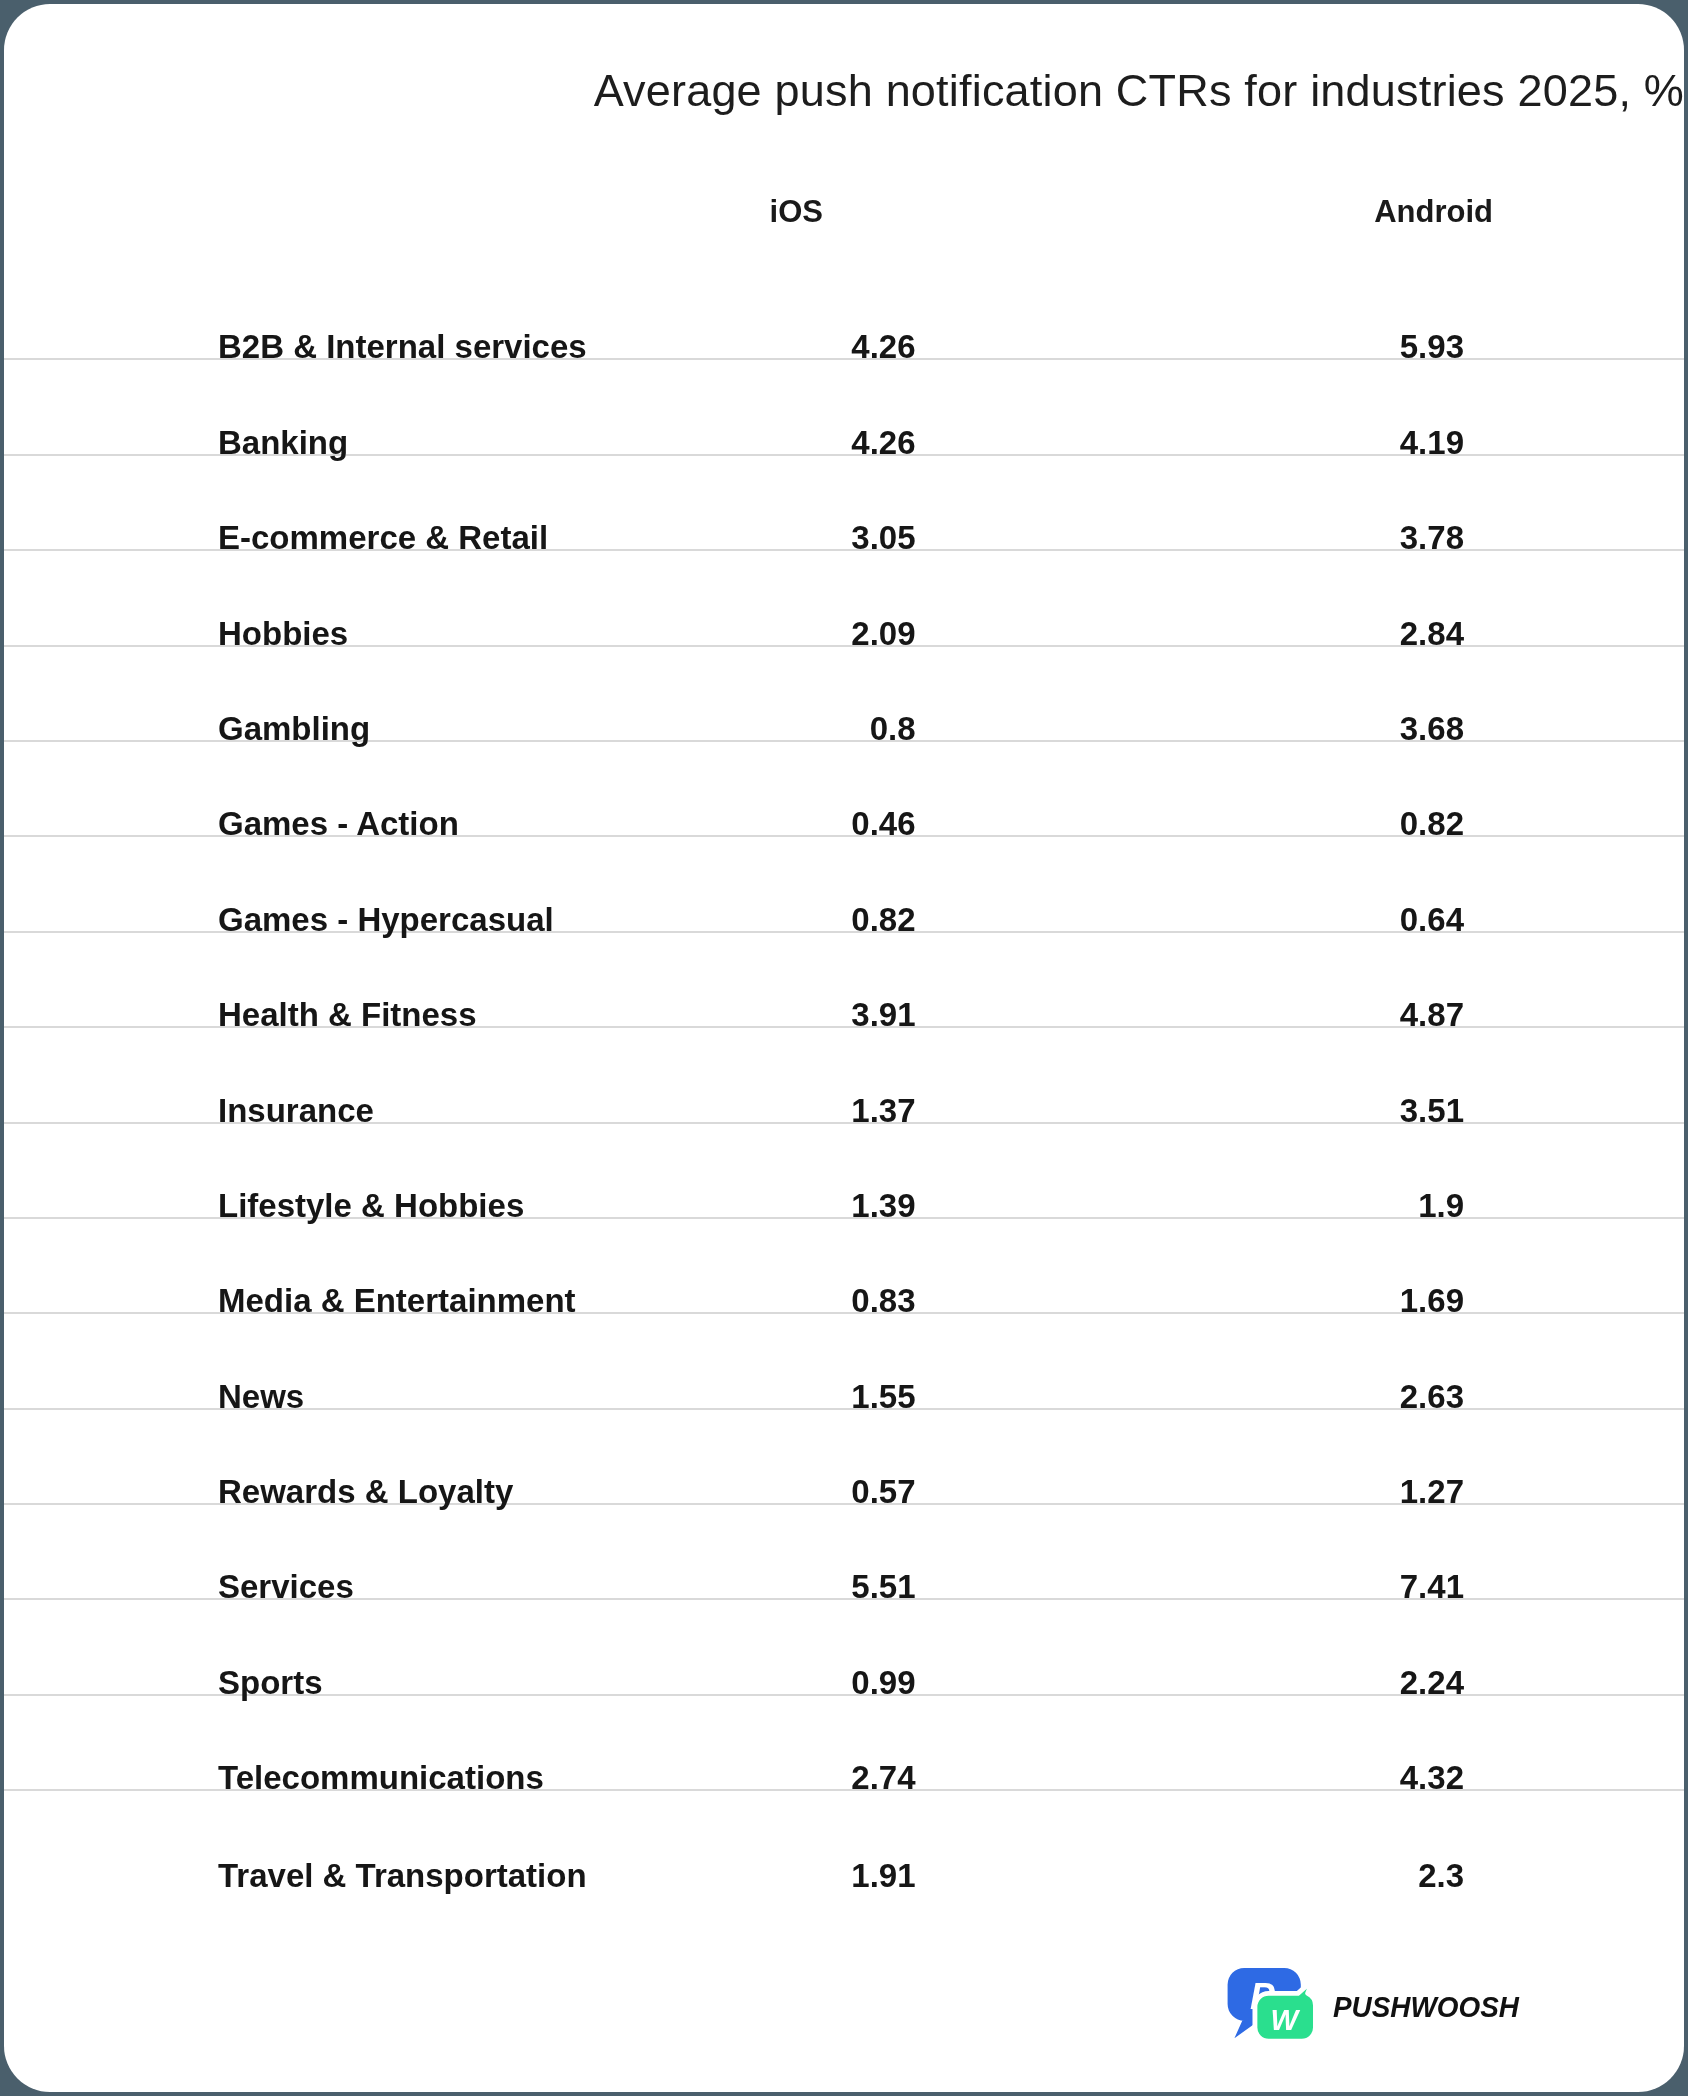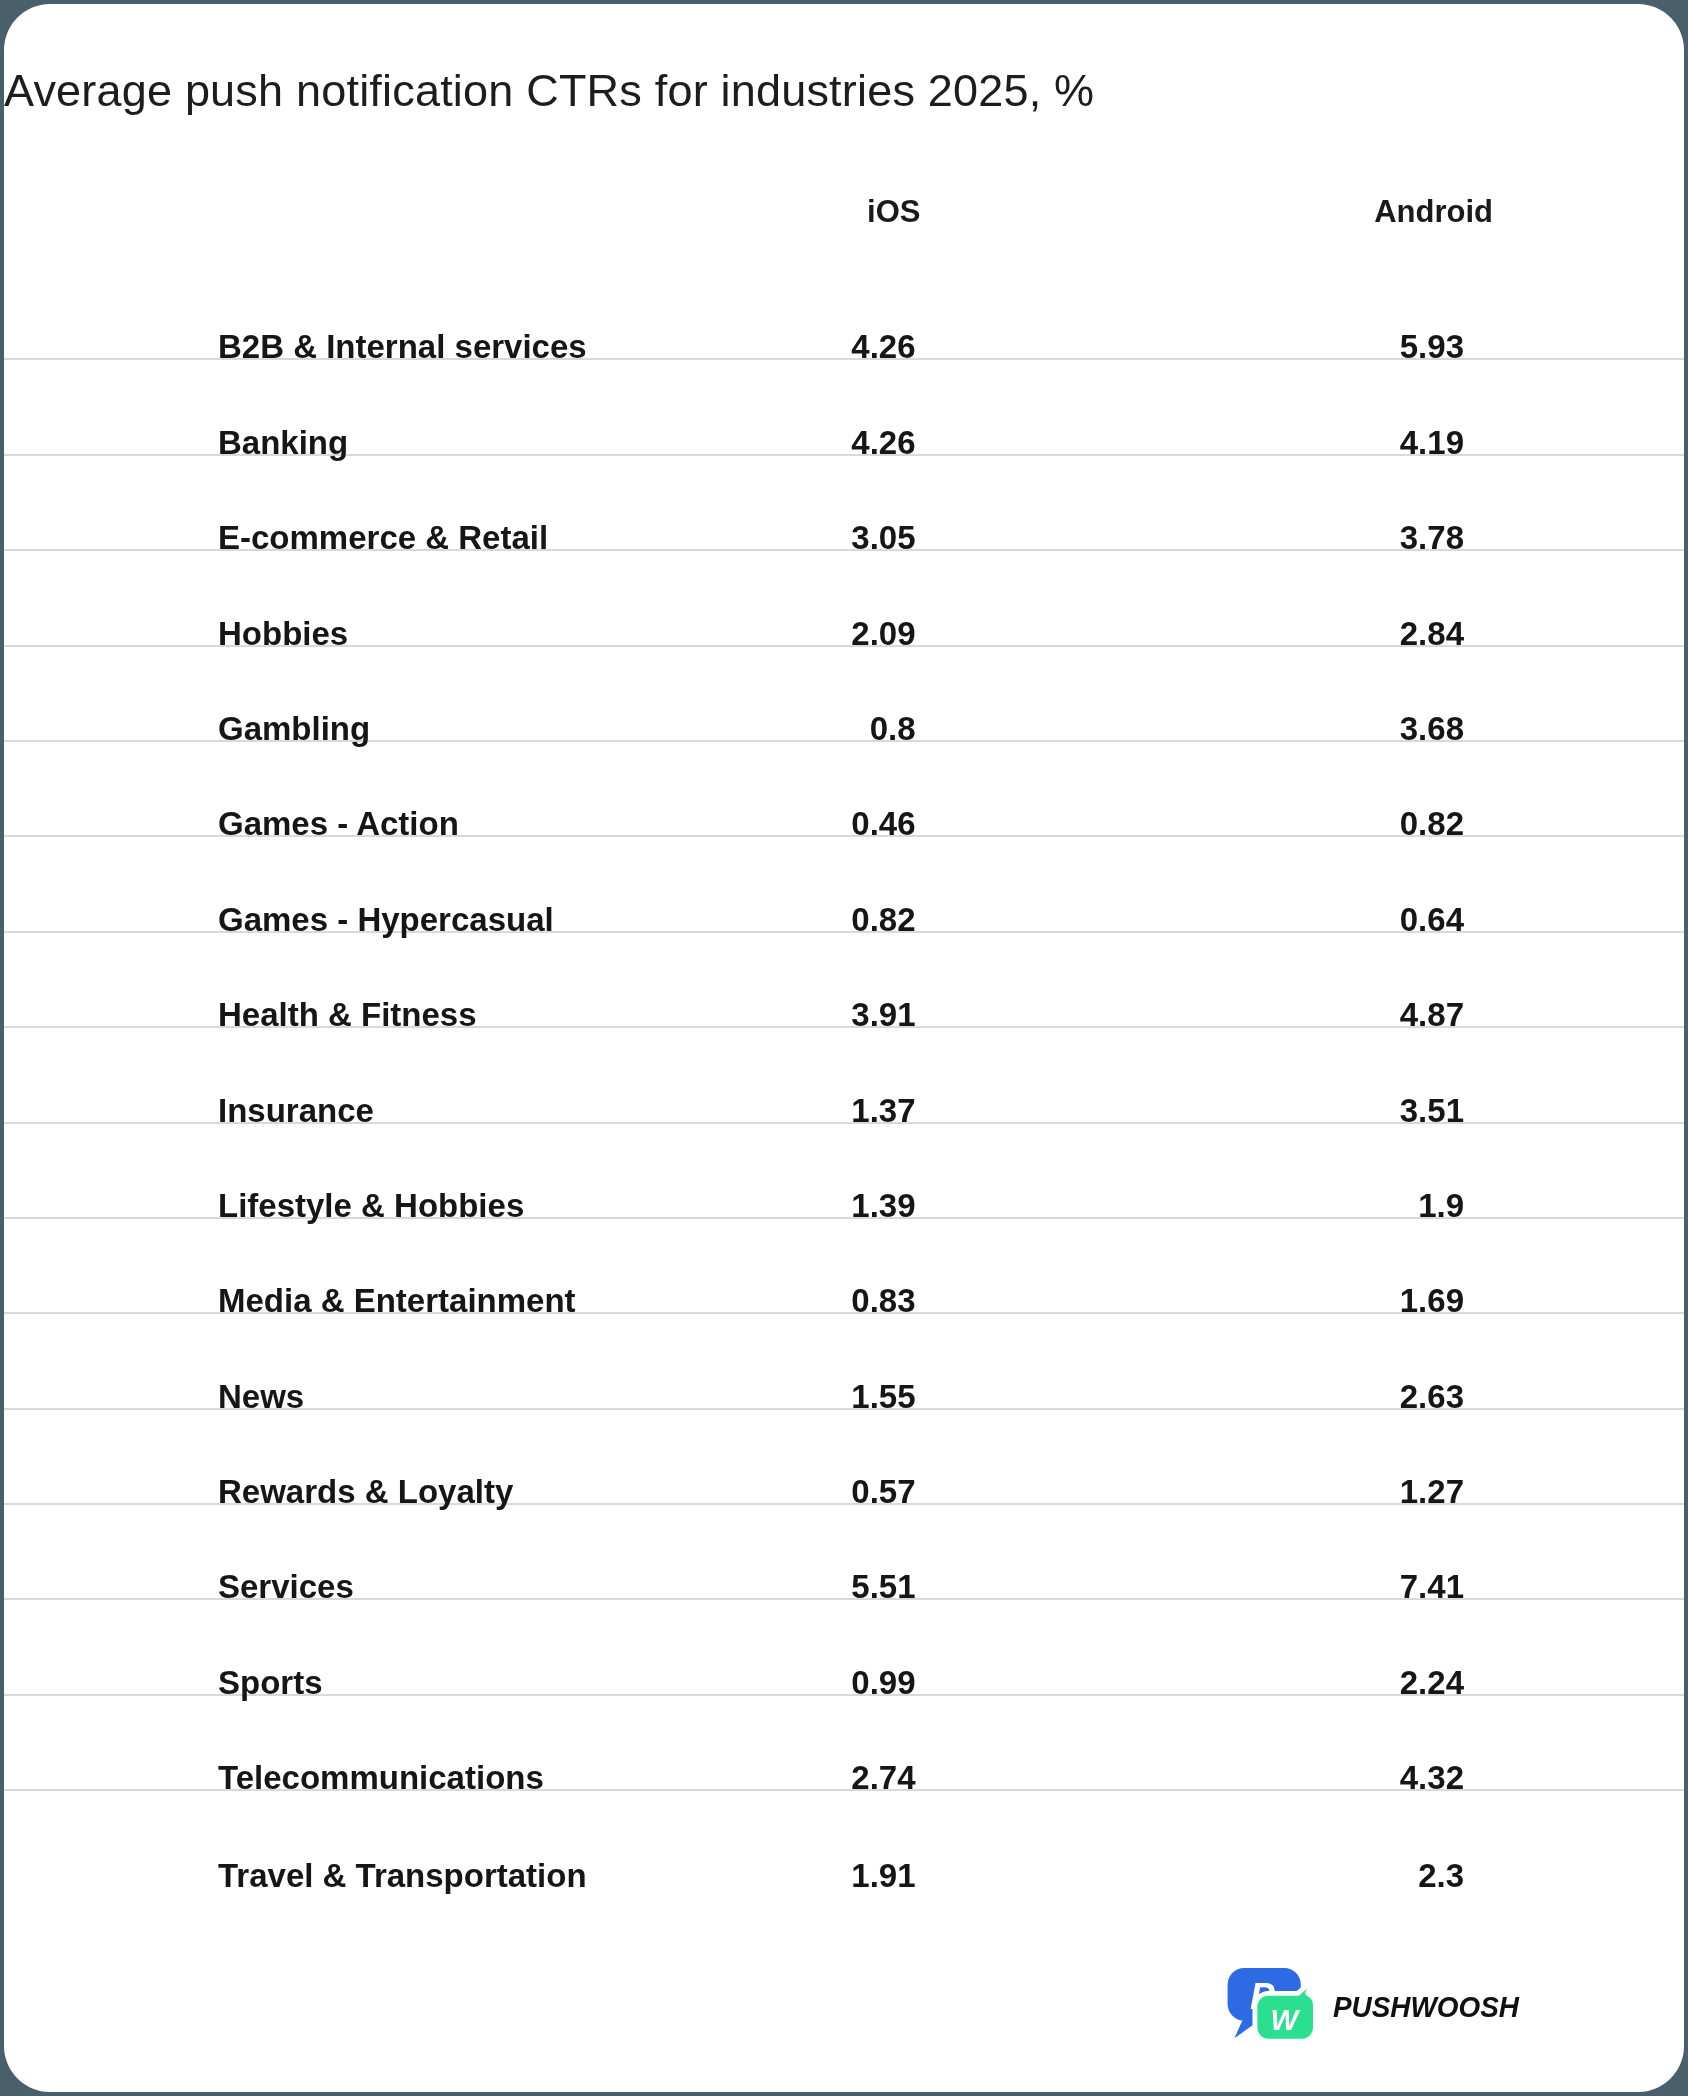--- a/index.html
+++ b/index.html
@@ -18,21 +18,21 @@
     border-radius: 46px;
     overflow: hidden;
   }
   .title {
     margin: 0;
     padding-top: 62px;
     font-size: 45px;
     line-height: 50px;
     font-weight: 400;
     color: #1d1d1d;
-    text-align: left;
+    text-align: right;
     letter-spacing: 0.2px;
   }
   .header-row {
     display: flex;
     margin-top: 80px;
     height: 32px;
     line-height: 32px;
     padding-left: 214px;
     padding-right: 220px;
     font-size: 31px;
@@ -54,21 +54,21 @@
     color: #161616;
   }
   .row:not(:last-child) {
     border-bottom: 2px solid #d9d9d9;
   }
   .row > div { transform: translateY(8px); }
   .c-label { width: 452px; text-align: left; }
   .c-ios { width: 250px; text-align: right; }
   .c-android { width: 552px; text-align: right; }
   .h-spacer { width: 452px; }
-  .h-ios { width: 250px; text-align: right; position: relative; left: 5px; }
+  .h-ios { width: 250px; text-align: center; position: relative; left: 5px; }
   .h-android { width: 552px; text-align: right; position: relative; left: 29px; }
   .logo {
     position: absolute;
     right: 151px;
     bottom: 44px;
     display: flex;
     align-items: center;
     gap: 13px;
   }
   .wordmark {

